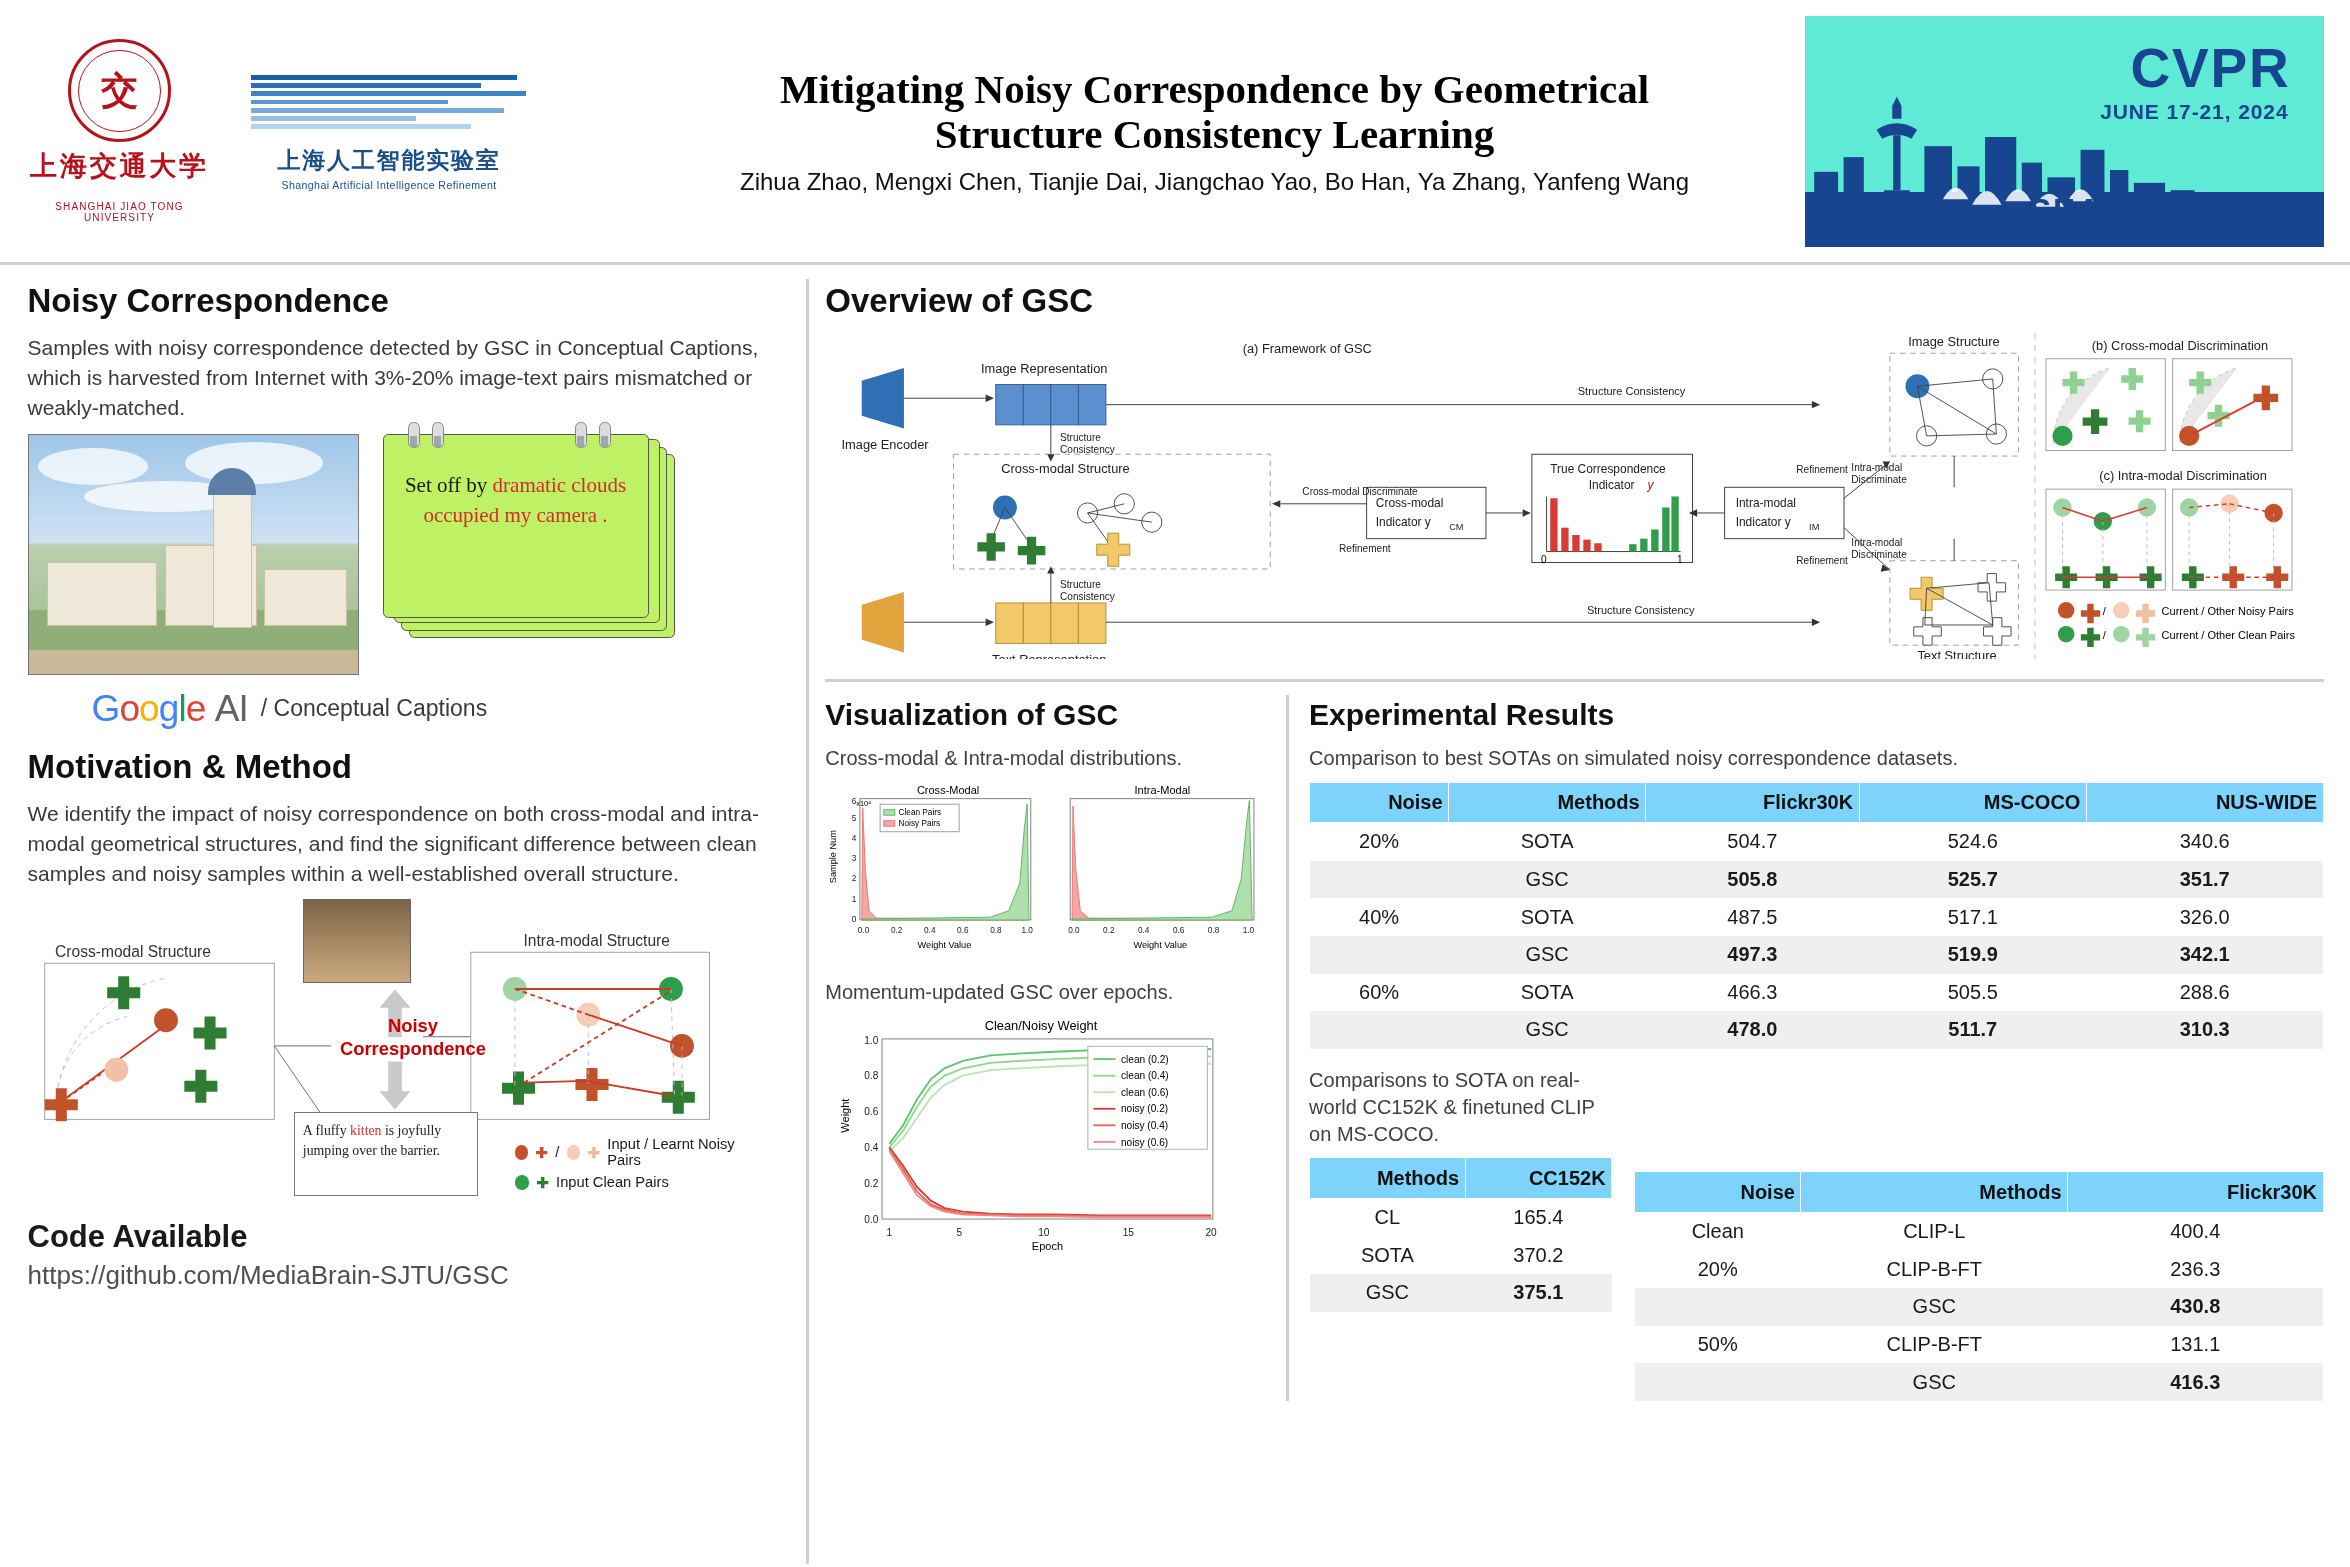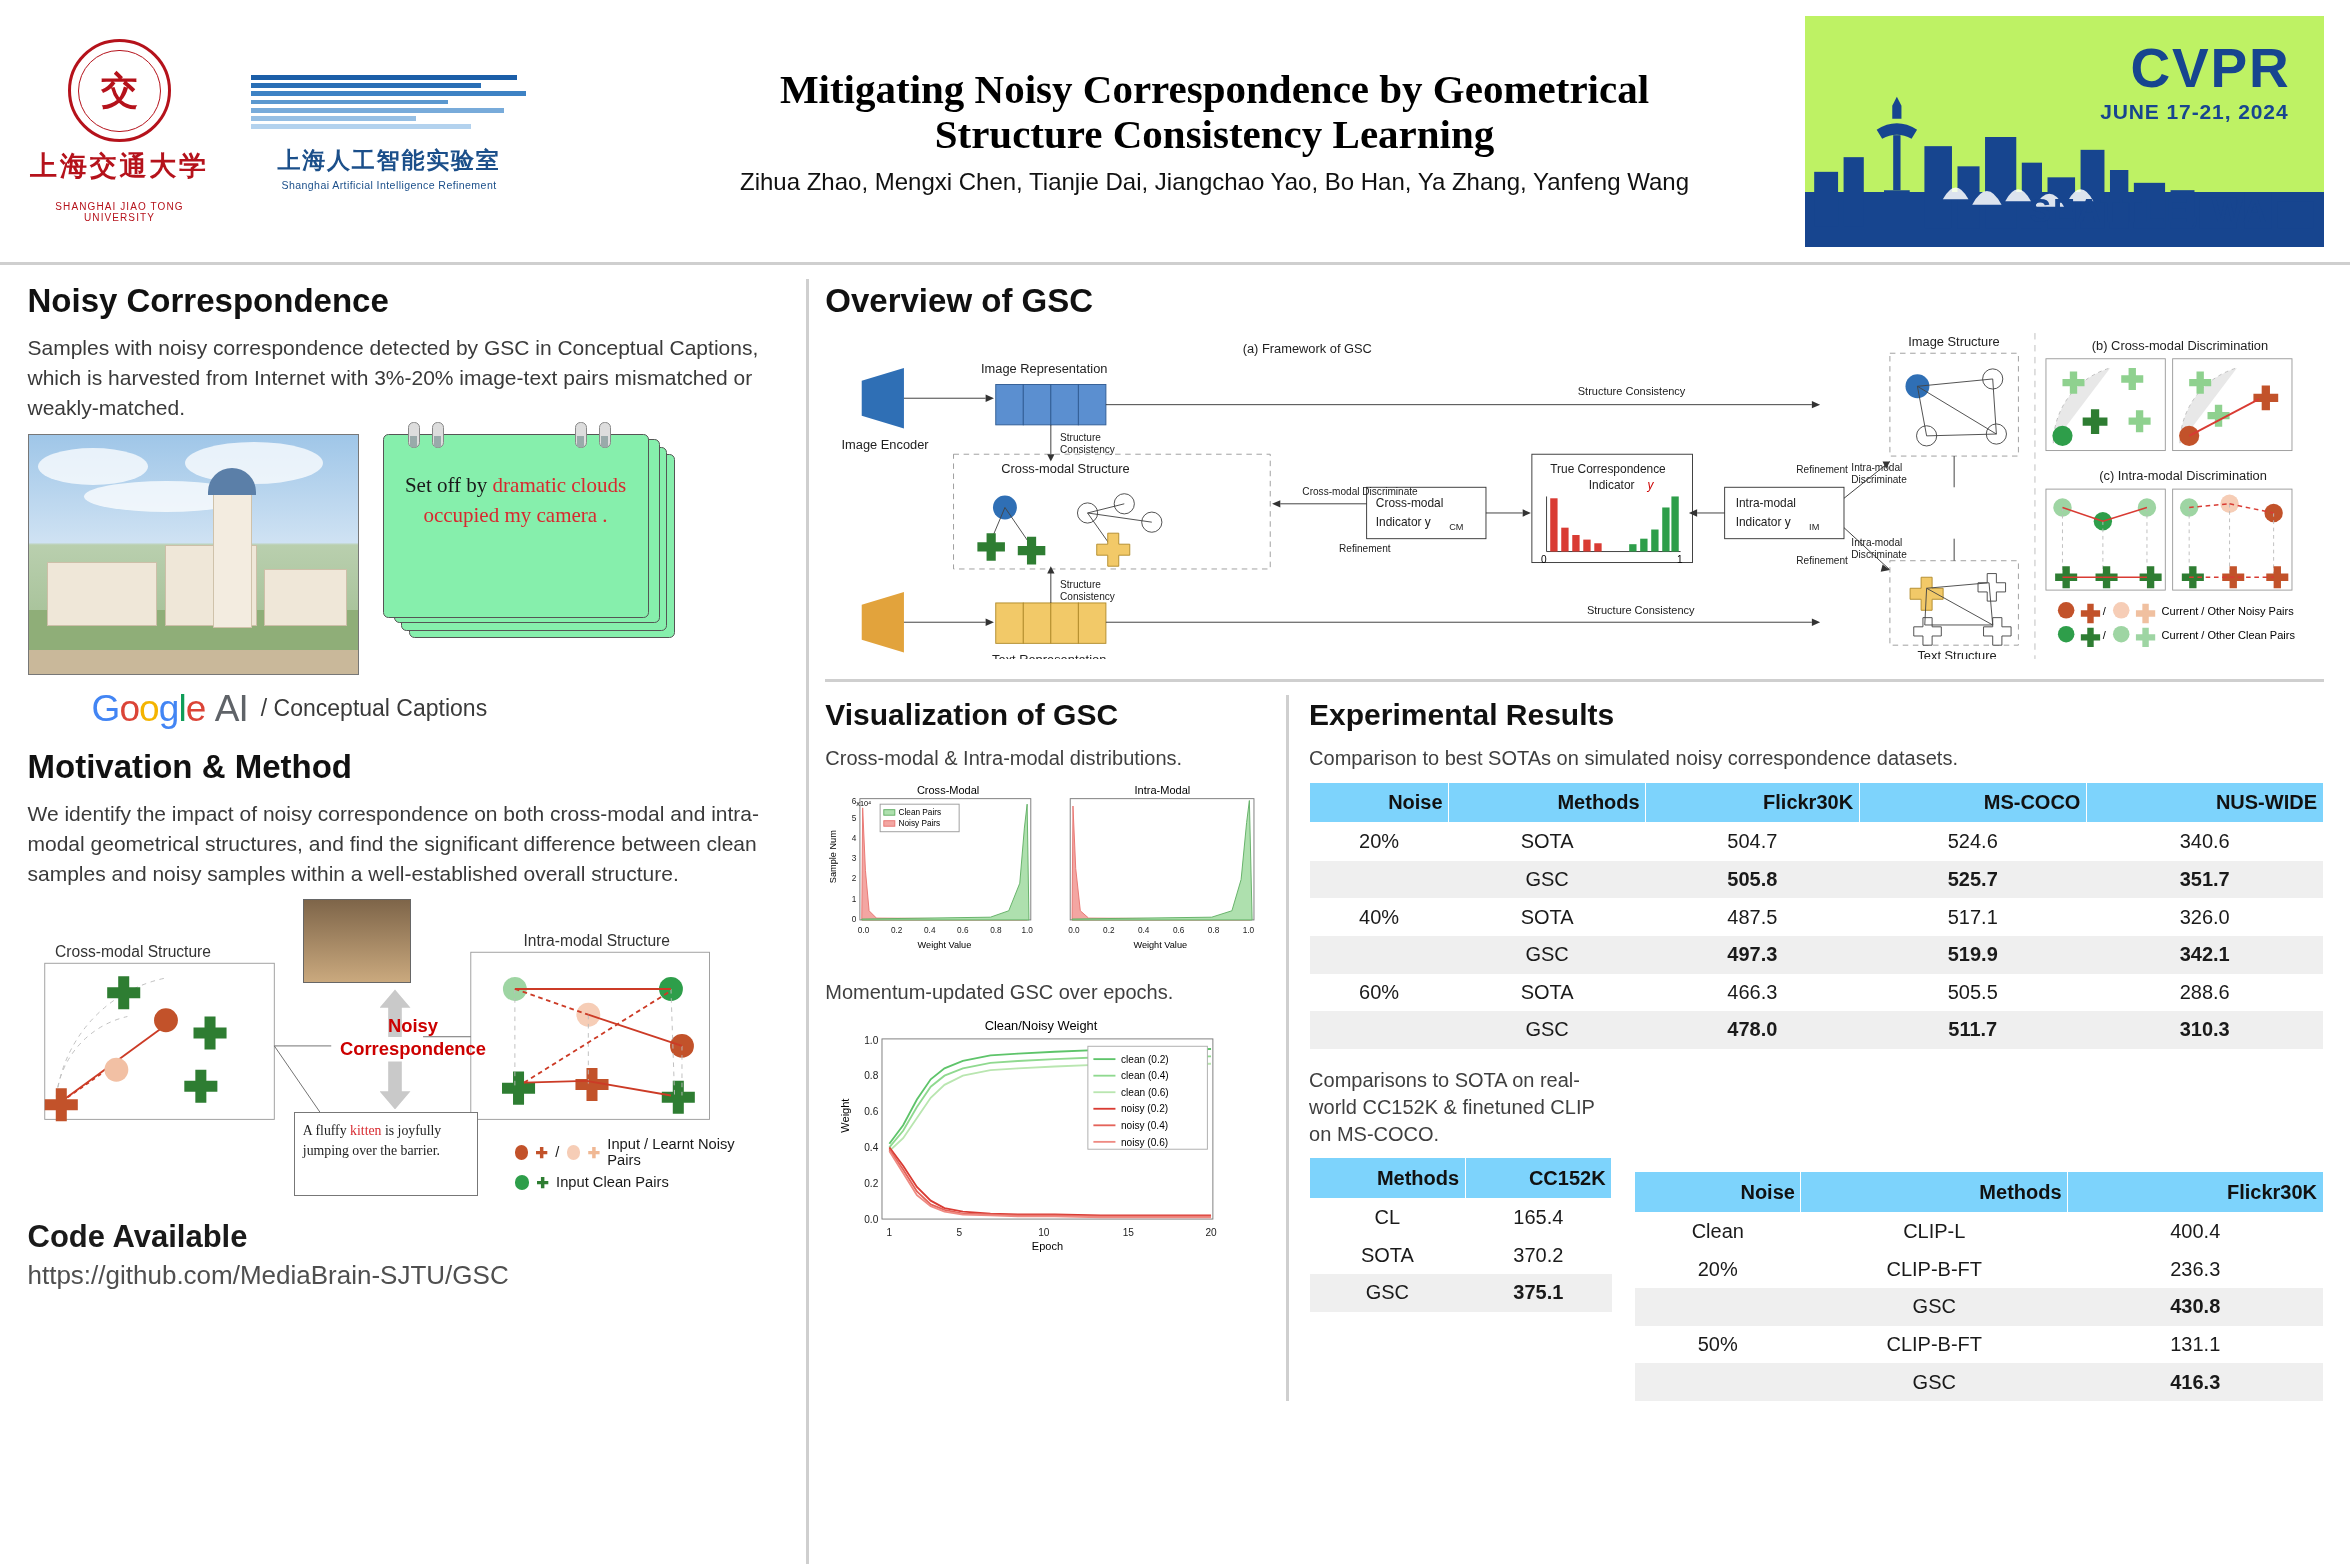--- a/index.html
+++ b/index.html
@@ -45,21 +45,21 @@
 
   .title-block { flex:1; text-align:center; padding:0 9.2px;}
   .paper-title {
     font-family:"Liberation Serif", serif;
     font-size:41px; font-weight:bold; line-height:1.12; color:#000;
     margin-bottom:9.2px;
   }
   .authors { font-size:24px; color:#111; }
 
   .cvpr-banner {
-    width:519px; height:231px; background:#bef264; position:relative; overflow:hidden;
+    width:519px; height:231px; background:#5eead4; position:relative; overflow:hidden;
   }
   .cvpr-title{
     position:absolute; top:20px; right:33px; color:#17458f; font-size:55px; font-weight:bold; letter-spacing:1.8px;
     font-family:"Liberation Sans", sans-serif;
   }
   .cvpr-date{
     position:absolute; top:84px; right:35px; color:#17458f; font-size:21px; font-weight:bold; letter-spacing:0.9px;
   }
   .cvpr-city{
     position:absolute; bottom:16.5px; right:55px; color:#17458f; font-size:33px; font-weight:bold; letter-spacing:1.8px;
@@ -89,21 +89,21 @@
   }
   .photo .sky-cloud{position:absolute;background:rgba(255,255,255,.75);border-radius:50%;}
   .photo .bldg{position:absolute;background:#efe7d8;border:0.9px solid #cdbfa8;}
   .photo .dome{position:absolute;width:48px;height:27.5px;background:#5b7fa8;border-radius:24px 24px 0 0;}
   .photo .tower{position:absolute;width:39px;background:#f3ece0;border:0.9px solid #cfc2aa;}
   .photo .ground{position:absolute;left:0;bottom:0;width:100%;height:64px;background:#8fae78;}
   .photo .path{position:absolute;left:0;bottom:0;width:100%;height:24px;background:#c9b89a;}
 
   .cards { position:relative; width:303px; height:230px; }
   .card {
-    position:absolute; width:266px; height:184px; background:#86efac; border:1.8px solid #555; border-radius:5.5px;
+    position:absolute; width:266px; height:184px; background:#bef264; border:1.8px solid #555; border-radius:5.5px;
   }
   .card1{left:26px; top:20px;}
   .card2{left:18.4px; top:13px;}
   .card3{left:11px; top:5.5px;}
   .card-front{
     left:0; top:0; padding:35px 20px 0 20px; text-align:center;
   }
   .caption-text{ font-size:21px; line-height:1.45; font-family:"Liberation Serif", serif; }
   .red { color:#d8292f; }
   .pin{ position:absolute; width:12px;height:26px;background:#ddd;border:0.9px solid #888;border-radius:5.5px; top:-13px;}

